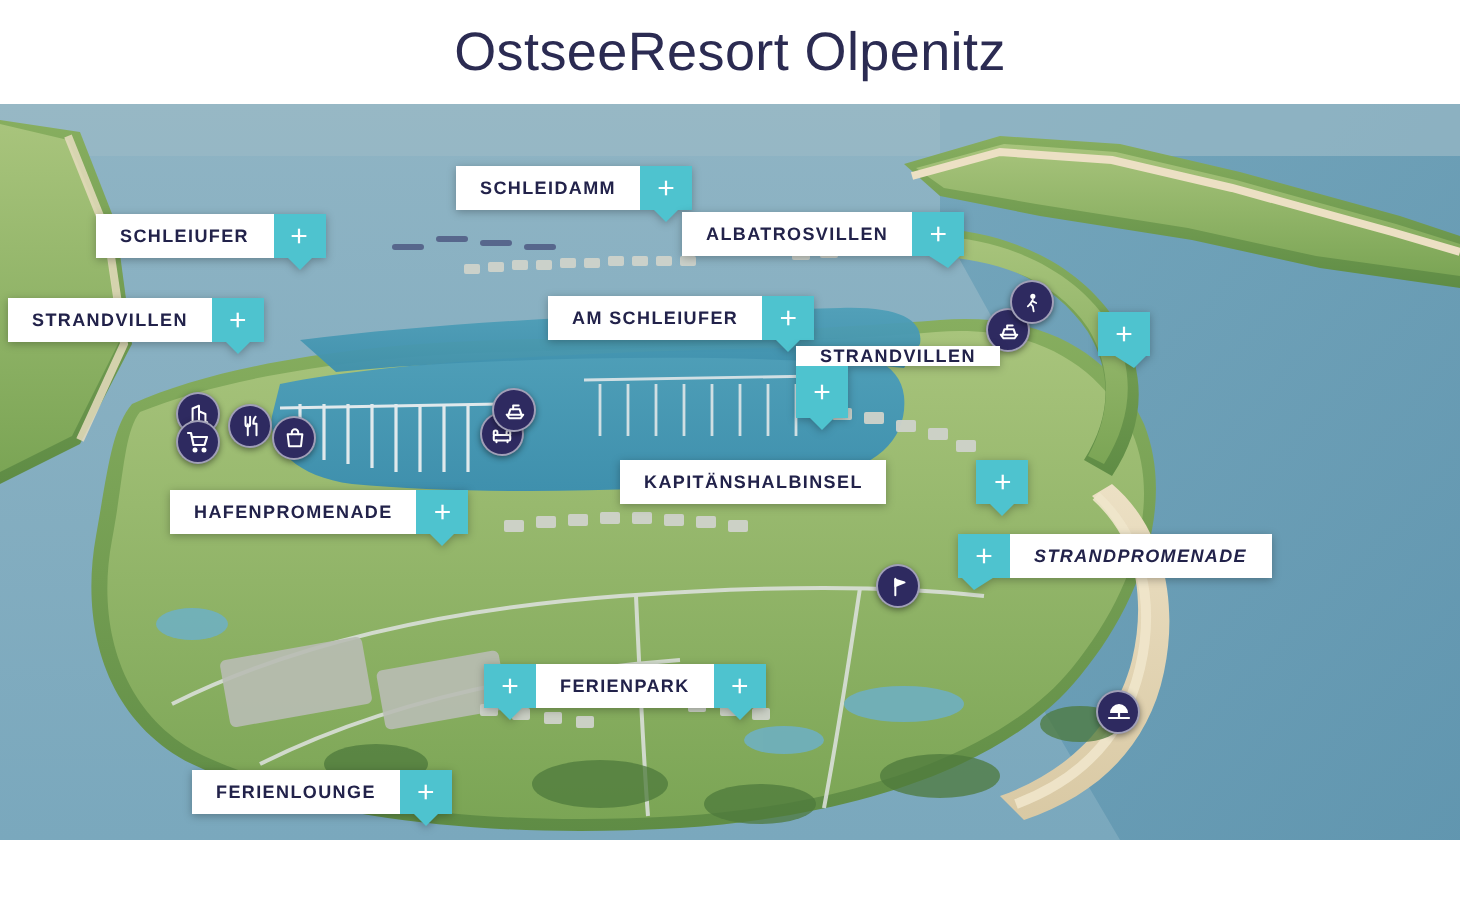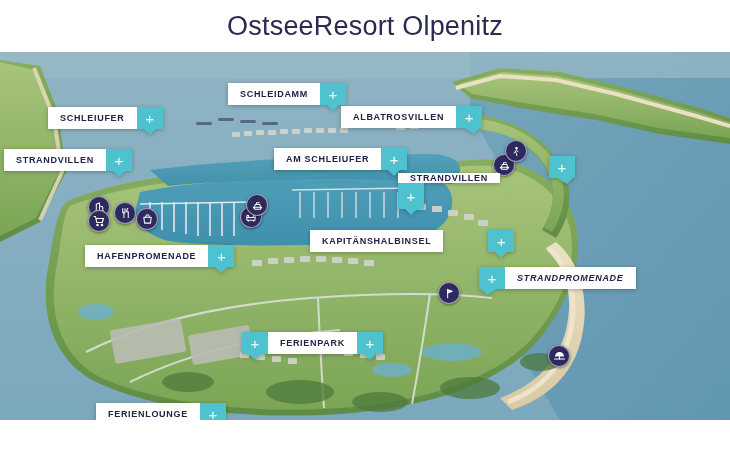--- a/index.html
+++ b/index.html
@@ -321,21 +321,21 @@
         </div>
         <div class="marker plus-left" style="left: 479px; top: 215px;">
           <div class="lbl">STRANDPROMENADE</div>
           <div class="plus tail-left">+</div>
         </div>
         <div class="marker" style="left: 242px; top: 280px;">
           <div class="plus tail-center">+</div>
           <div class="lbl">FERIENPARK</div>
           <div class="plus tail-center">+</div>
         </div>
-        <div class="marker" style="left: 96px; top: 333px; margin-top: 18px;">
+        <div class="marker" style="left: 96px; top: 333px;">
           <div class="lbl">FERIENLOUNGE</div>
           <div class="plus tail-center">+</div>
         </div>
       </div>
 
     <div id="pois">
         <div class="poi" style="left: 88px; top: 144px; background: rgb(46, 42, 96);">
           <svg width="11" height="12" viewBox="0 0 24 24" fill="none" stroke="#fff" stroke-width="2.2" stroke-linecap="round" stroke-linejoin="round">
             <path d="M5 21V6l7-3v18"></path>
             <path d="M12 21V9l7 3v9"></path>

